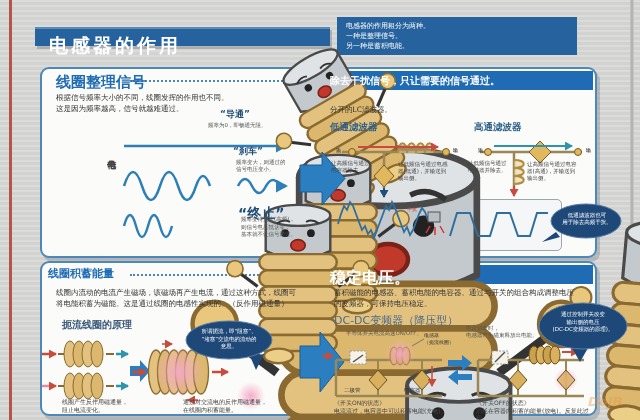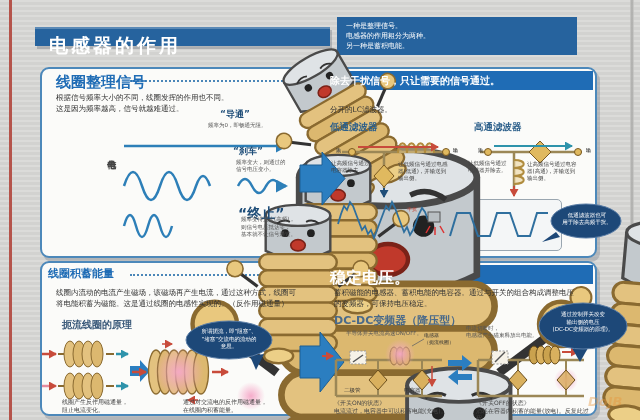--- a/index.html
+++ b/index.html
@@ -35,22 +35,22 @@
 <body>
 
 <div class="page">
   <div class="redline"></div>
   <div class="crease"></div>
 
   <div class="titlebar">
     <span>电感器的作用</span>
   </div>
   <div class="introbox">
+    <div>电感器的作用粗分为两种。</div>
     <div>一种是整理信号。</div>
-    <div>电感器的作用粗分为两种。</div>
     <div>另一种是蓄积电能。</div>
   </div>
 
   <div class="panel p1"></div>
   <div class="panel p2"></div>
   <div class="hbar" style="left:322px;top:71px;"></div>
   <div class="hbar" style="left:322px;top:265px;"></div>
   <div class="leader" style="left:130px;top:80px;"></div>
   <div class="leader" style="left:130px;top:274px;"></div>
   <div class="wavebox"></div>
@@ -274,21 +274,21 @@
   <div class="t" style="left:62px;top:318px;font-size:10px;font-weight:bold;color:#3b5a7a;">扼流线圈的原理</div>
   <div class="t pre white" style="left:189px;top:328px;width:80px;font-size:5.5px;line-height:7.5px;text-align:center;">所谓扼流，即“阻塞”、
 “堵塞”交流电的流动的
 意思。</div>
   <div class="t pre" style="left:62px;top:398px;font-size:6px;color:#444;line-height:8px;">线圈产生反作用磁通量，
 阻止电流变化。</div>
   <div class="t pre" style="left:183px;top:398px;font-size:6px;color:#444;line-height:8px;">通过对交流电的反作用磁通量，
 在线圈内积蓄能量。</div>
   <div class="t" style="left:334px;top:288px;font-size:7.5px;">蓄积磁能的电感器、蓄积电能的电容器。通过与开关的组合构成调整电压</div>
   <div class="t" style="left:334px;top:299px;font-size:7.5px;">的变频器，可保持电压稳定。</div>
-  <div class="t" style="left:334px;top:314px;font-size:11px;font-weight:bold;color:#4a6a8a;">DC-DC变频器（降压型）</div>
+  <div class="t" style="left:334px;top:314px;font-size:11px;font-weight:normal;color:#4a6a8a;">DC-DC变频器（降压型）</div>
   <div class="t" style="left:346px;top:330px;font-size:5.5px;color:#555;">半导体开关电流高速ON/OFF。</div>
   <div class="t pre" style="left:466px;top:325px;font-size:5.5px;color:#555;line-height:7px;">电流切断时，
 电感器产生磁束释放出电能。</div>
   <div class="t pre" style="left:424px;top:332px;font-size:5px;color:#333;line-height:6.5px;">电感器
 （扼流线圈）</div>
   <div class="t" style="left:344px;top:387px;font-size:5.5px;color:#333;">二极管</div>
   <div class="t" style="left:404px;top:387px;font-size:5.5px;color:#333;">电容器</div>
   <div class="t pre" style="left:334px;top:399px;width:132px;font-size:6px;color:#444;line-height:7.5px;">《开关ON的状态》
 电流流过，电容器中可以积蓄电能(充电)。</div>
   <div class="t pre" style="left:476px;top:399px;width:122px;font-size:6px;color:#444;line-height:7.5px;">《开关OFF的状态》

